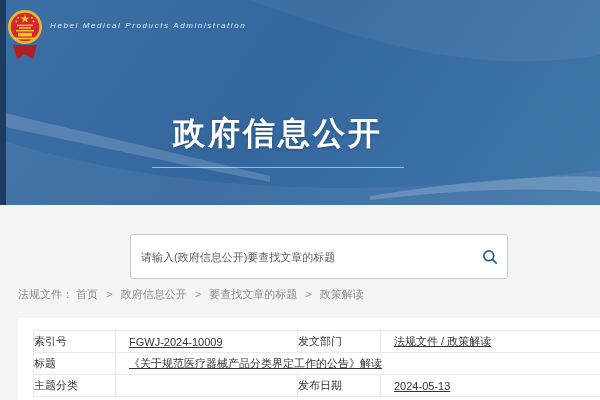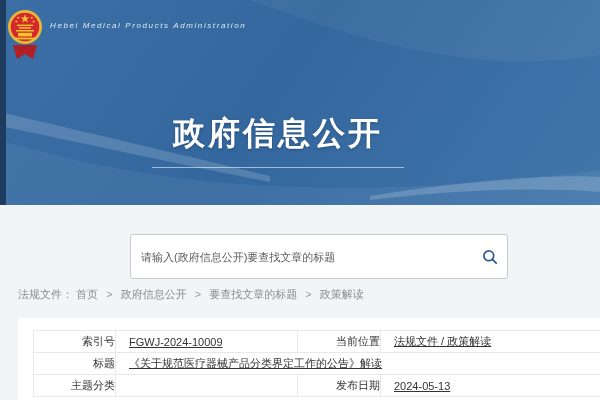--- a/index.html
+++ b/index.html
@@ -71,21 +71,21 @@
     position:absolute; left:18px; top:318px; width:600px; height:95px;
     background:#ffffff; padding:12px 0 0 15px;
   }
   table.record { border-collapse:collapse; width:585px; table-layout:fixed; }
   table.record td {
     border:1px solid #e9e9e9; height:22px; font-size:11px;
     vertical-align:middle; background:#ffffff; color:#333;
     overflow:hidden; white-space:nowrap;
   }
   td.lbl {
-    background:#f5f5f6; color:#4a4a4a; text-align:right; width:82px;
+    background:#f5f5f6; color:#4a4a4a; text-align:left; width:82px;
   }
   td.lbl2 { width:83px; }
   td.val { padding-left:13px;text-decoration:underline; }
   col.c1{width:82px;} col.c2{width:182px;} col.c3{width:83px;} col.c4{width:238px;}
 </style>
 </head>
 <body>
 
 <div class="header">
   <svg class="waves" width="600" height="205" viewBox="0 0 600 205" preserveAspectRatio="none">
@@ -148,21 +148,21 @@
     <colgroup>
         <col class="c1">
         <col class="c2">
         <col class="c3">
         <col class="c4">
       </colgroup>
     <tbody>
         <tr>
       <td class="lbl">索引号</td>
       <td class="val">FGWJ-2024-10009</td>
-      <td class="lbl lbl2">当前位置</td>
+      <td class="lbl lbl2">发文部门</td>
       <td class="val">法规文件 / 政策解读</td>
     </tr>
     <tr>
       <td class="lbl">标题</td>
       <td class="val" colspan="3">《关于规范医疗器械产品分类界定工作的公告》解读</td>
     </tr>
     <tr>
       <td class="lbl">主题分类</td>
       <td class="val"></td>
       <td class="lbl lbl2">发布日期</td>

